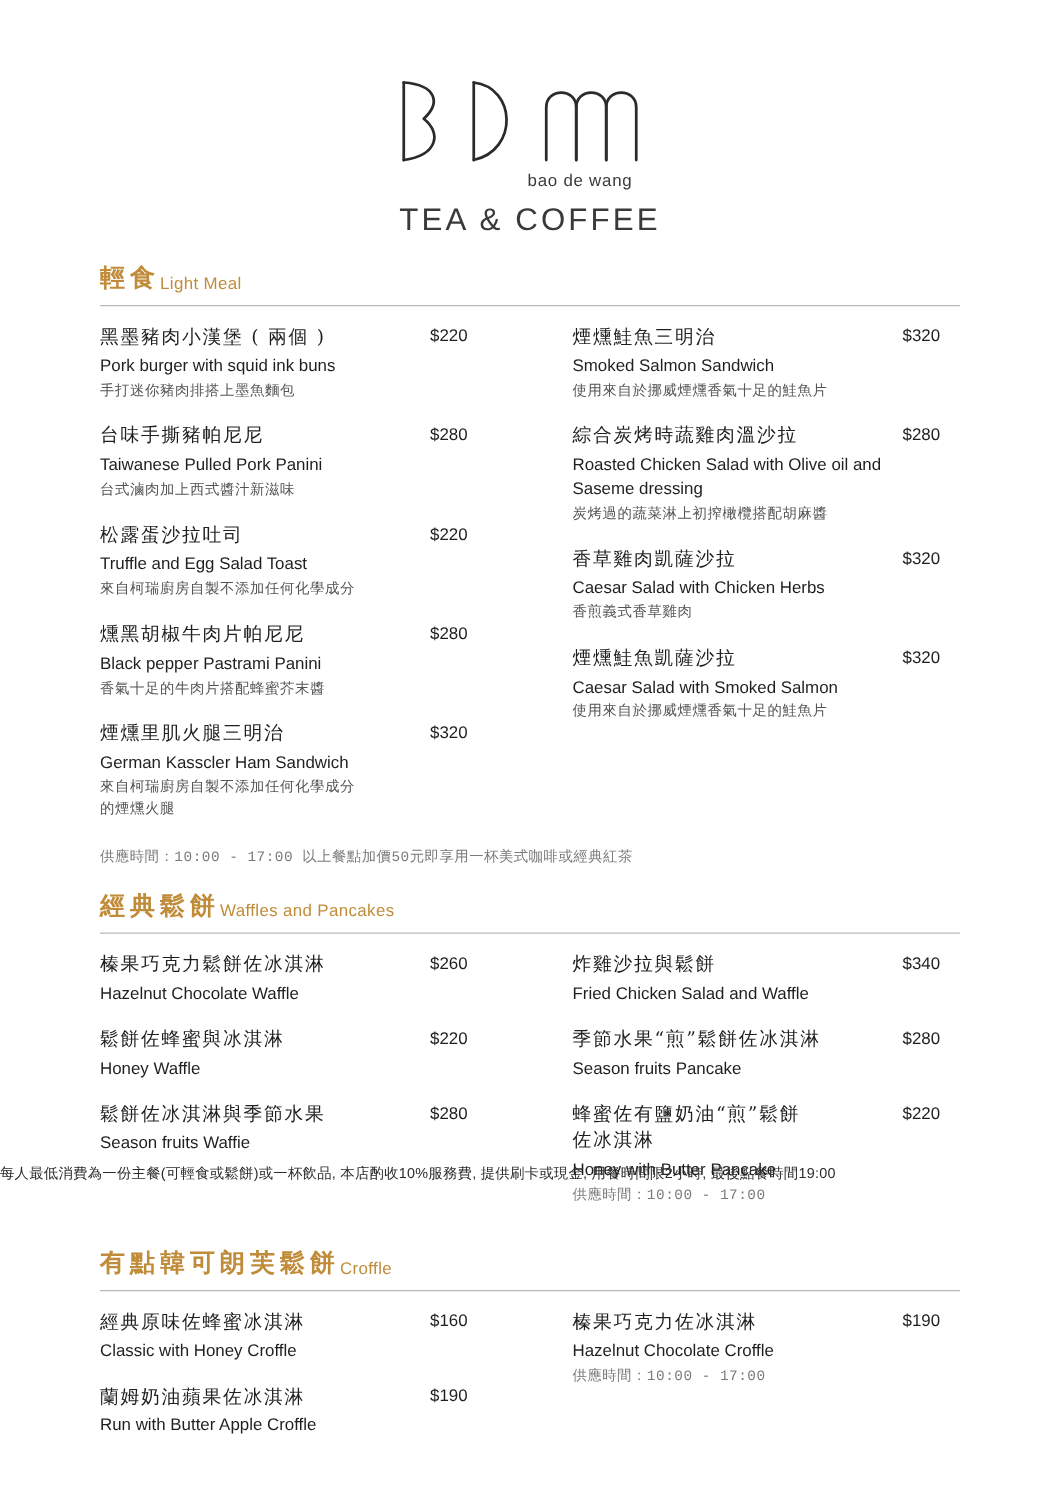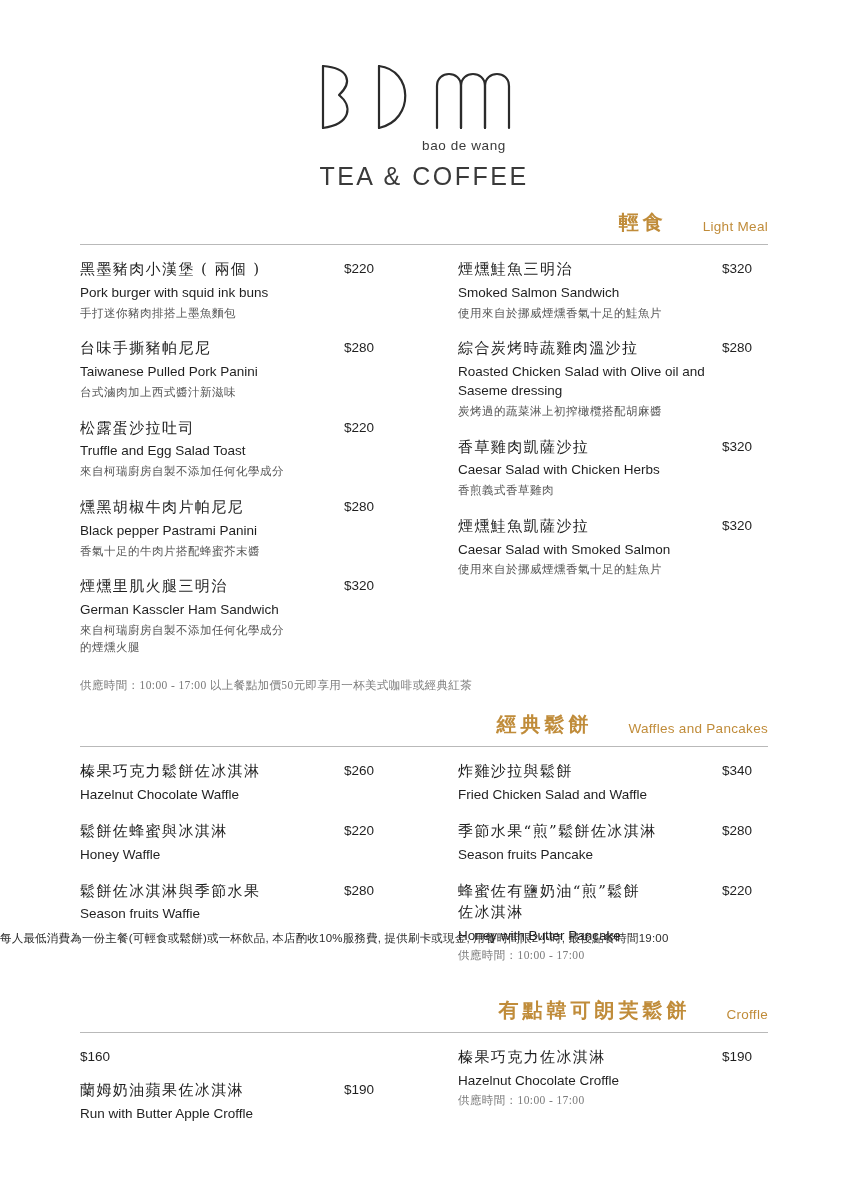--- a/index.html
+++ b/index.html
@@ -50,23 +50,22 @@
     color: #3a3a3a;
     margin-top: 8px;
     font-weight: 400;
   }
 
   
   .section-head {
     position: relative;
     display: flex;
     align-items: flex-end;
-    justify-content: flex-end;
+    justify-content: flex-start;
     margin-top: 18px;
-    gap: 36px;
   }
   .section-head .zh {
     font-family: "DejaVu Serif", "Liberation Serif", serif;
     font-size: 20px;
     letter-spacing: 4px;
     color: #c08c3a;
     font-weight: 700;
   }
   .section-head .en {
     font-size: 13.5px;
@@ -125,21 +124,21 @@
     flex: 0 0 auto;
     font-size: 13.5px;
     color: #1f1f1f;
     white-space: nowrap;
     padding-top: 2px;
     min-width: 46px;
     text-align: left;
   }
 
   .serve-note {
-    font-family: Liberation Serif, serif;
+    font-family: Liberation Mono, monospace;
     font-size: 11.5px;
     color: #7a7a7a;
     letter-spacing: 0.4px;
     margin-top: 2px;
   }
   .serve-note-left {
     margin-top: 6px;
     margin-bottom: 2px;
   }
 
@@ -349,20 +348,24 @@
   <div class="section-head">
     <span class="zh">有點韓可朗芙鬆餅</span>
     <span class="en">Croffle</span>
   </div>
   <div class="rule"></div>
 
   <div class="cols">
     <div class="col">
 
       <div class="item">
+        <div class="item-text">
+          <div class="item-zh">經典原味佐蜂蜜冰淇淋</div>
+          <div class="item-en">Classic with Honey Croffle</div>
+        </div>
         <div class="item-price">$160</div>
       </div>
 
       <div class="item">
         <div class="item-text">
           <div class="item-zh">蘭姆奶油蘋果佐冰淇淋</div>
           <div class="item-en">Run with Butter Apple Croffle</div>
         </div>
         <div class="item-price">$190</div>
       </div>

